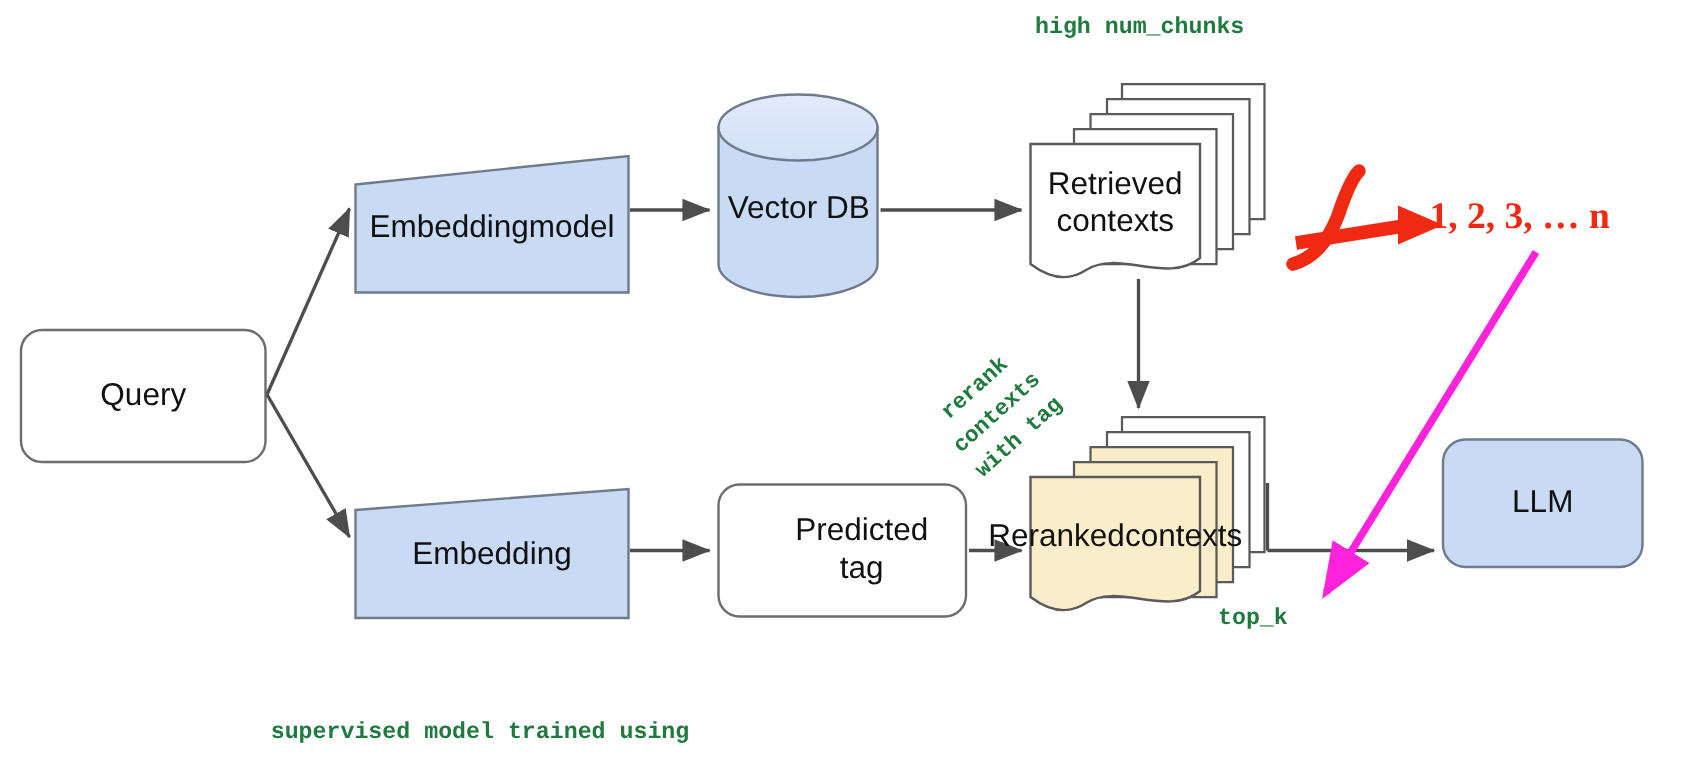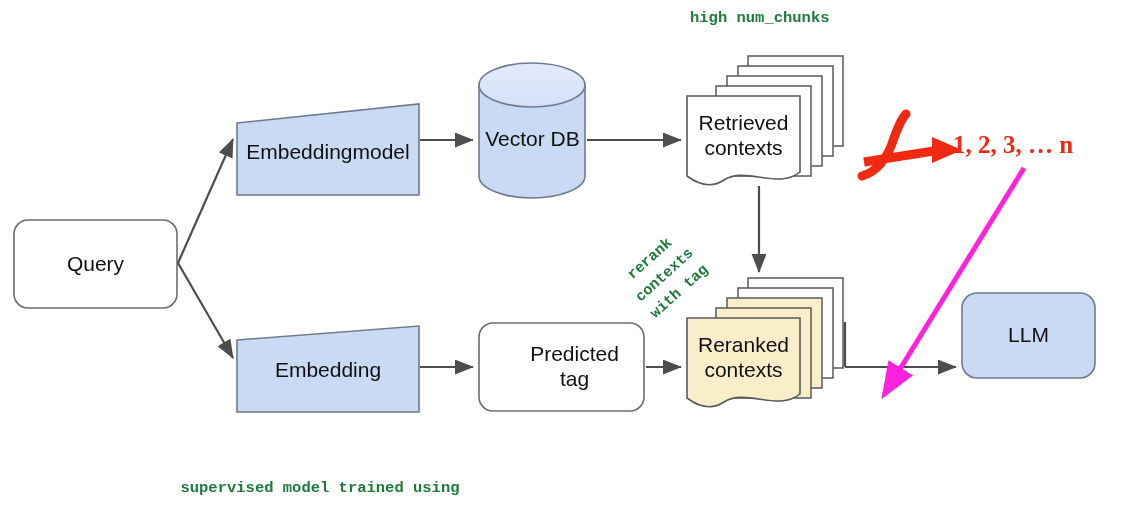--- a/index.html
+++ b/index.html
@@ -154,35 +154,36 @@
 
   <div class="node-label" style="left:237px;top:328px;width:182px;height:84px;">
     <span>Embedding</span>
   </div>
 
   <div class="node-label" style="left:479px;top:323px;width:191px;height:88px;flex-direction:column;">
     <span>Predicted</span>
     <span>tag</span>
   </div>
 
-  <div class="node-label" style="left:687px;top:322px;width:113px;height:72px;flex-direction:column;">
+  <div class="node-label" style="left:687px;top:322px;width:113px;height:72px;flex-direction:row;">
     <span>Reranked</span>
     <span>contexts</span>
   </div>
 
   <div class="node-label" style="left:962px;top:293px;width:133px;height:85px;">
     <span>LLM</span>
   </div>
 
   <div class="mono-note" style="left:690px;top:8px;width:300px;">high num_chunks</div>
 
   <div class="rot-note" style="left:600px;top:243px;width:130px;">rerank
 contexts
 with tag</div>
 
+  <div class="mono-note" style="left:812px;top:402px;width:130px;">top_k</div>
 
   <div class="serif-note" style="left:953px;top:131px;color:#f02a12;">1, 2, 3, … n</div>
 
 
   <div class="mono-note" style="left:140px;top:436px;width:360px;text-align:center;">
     <div>supervised model trained using</div>
     
     
   </div>
 

